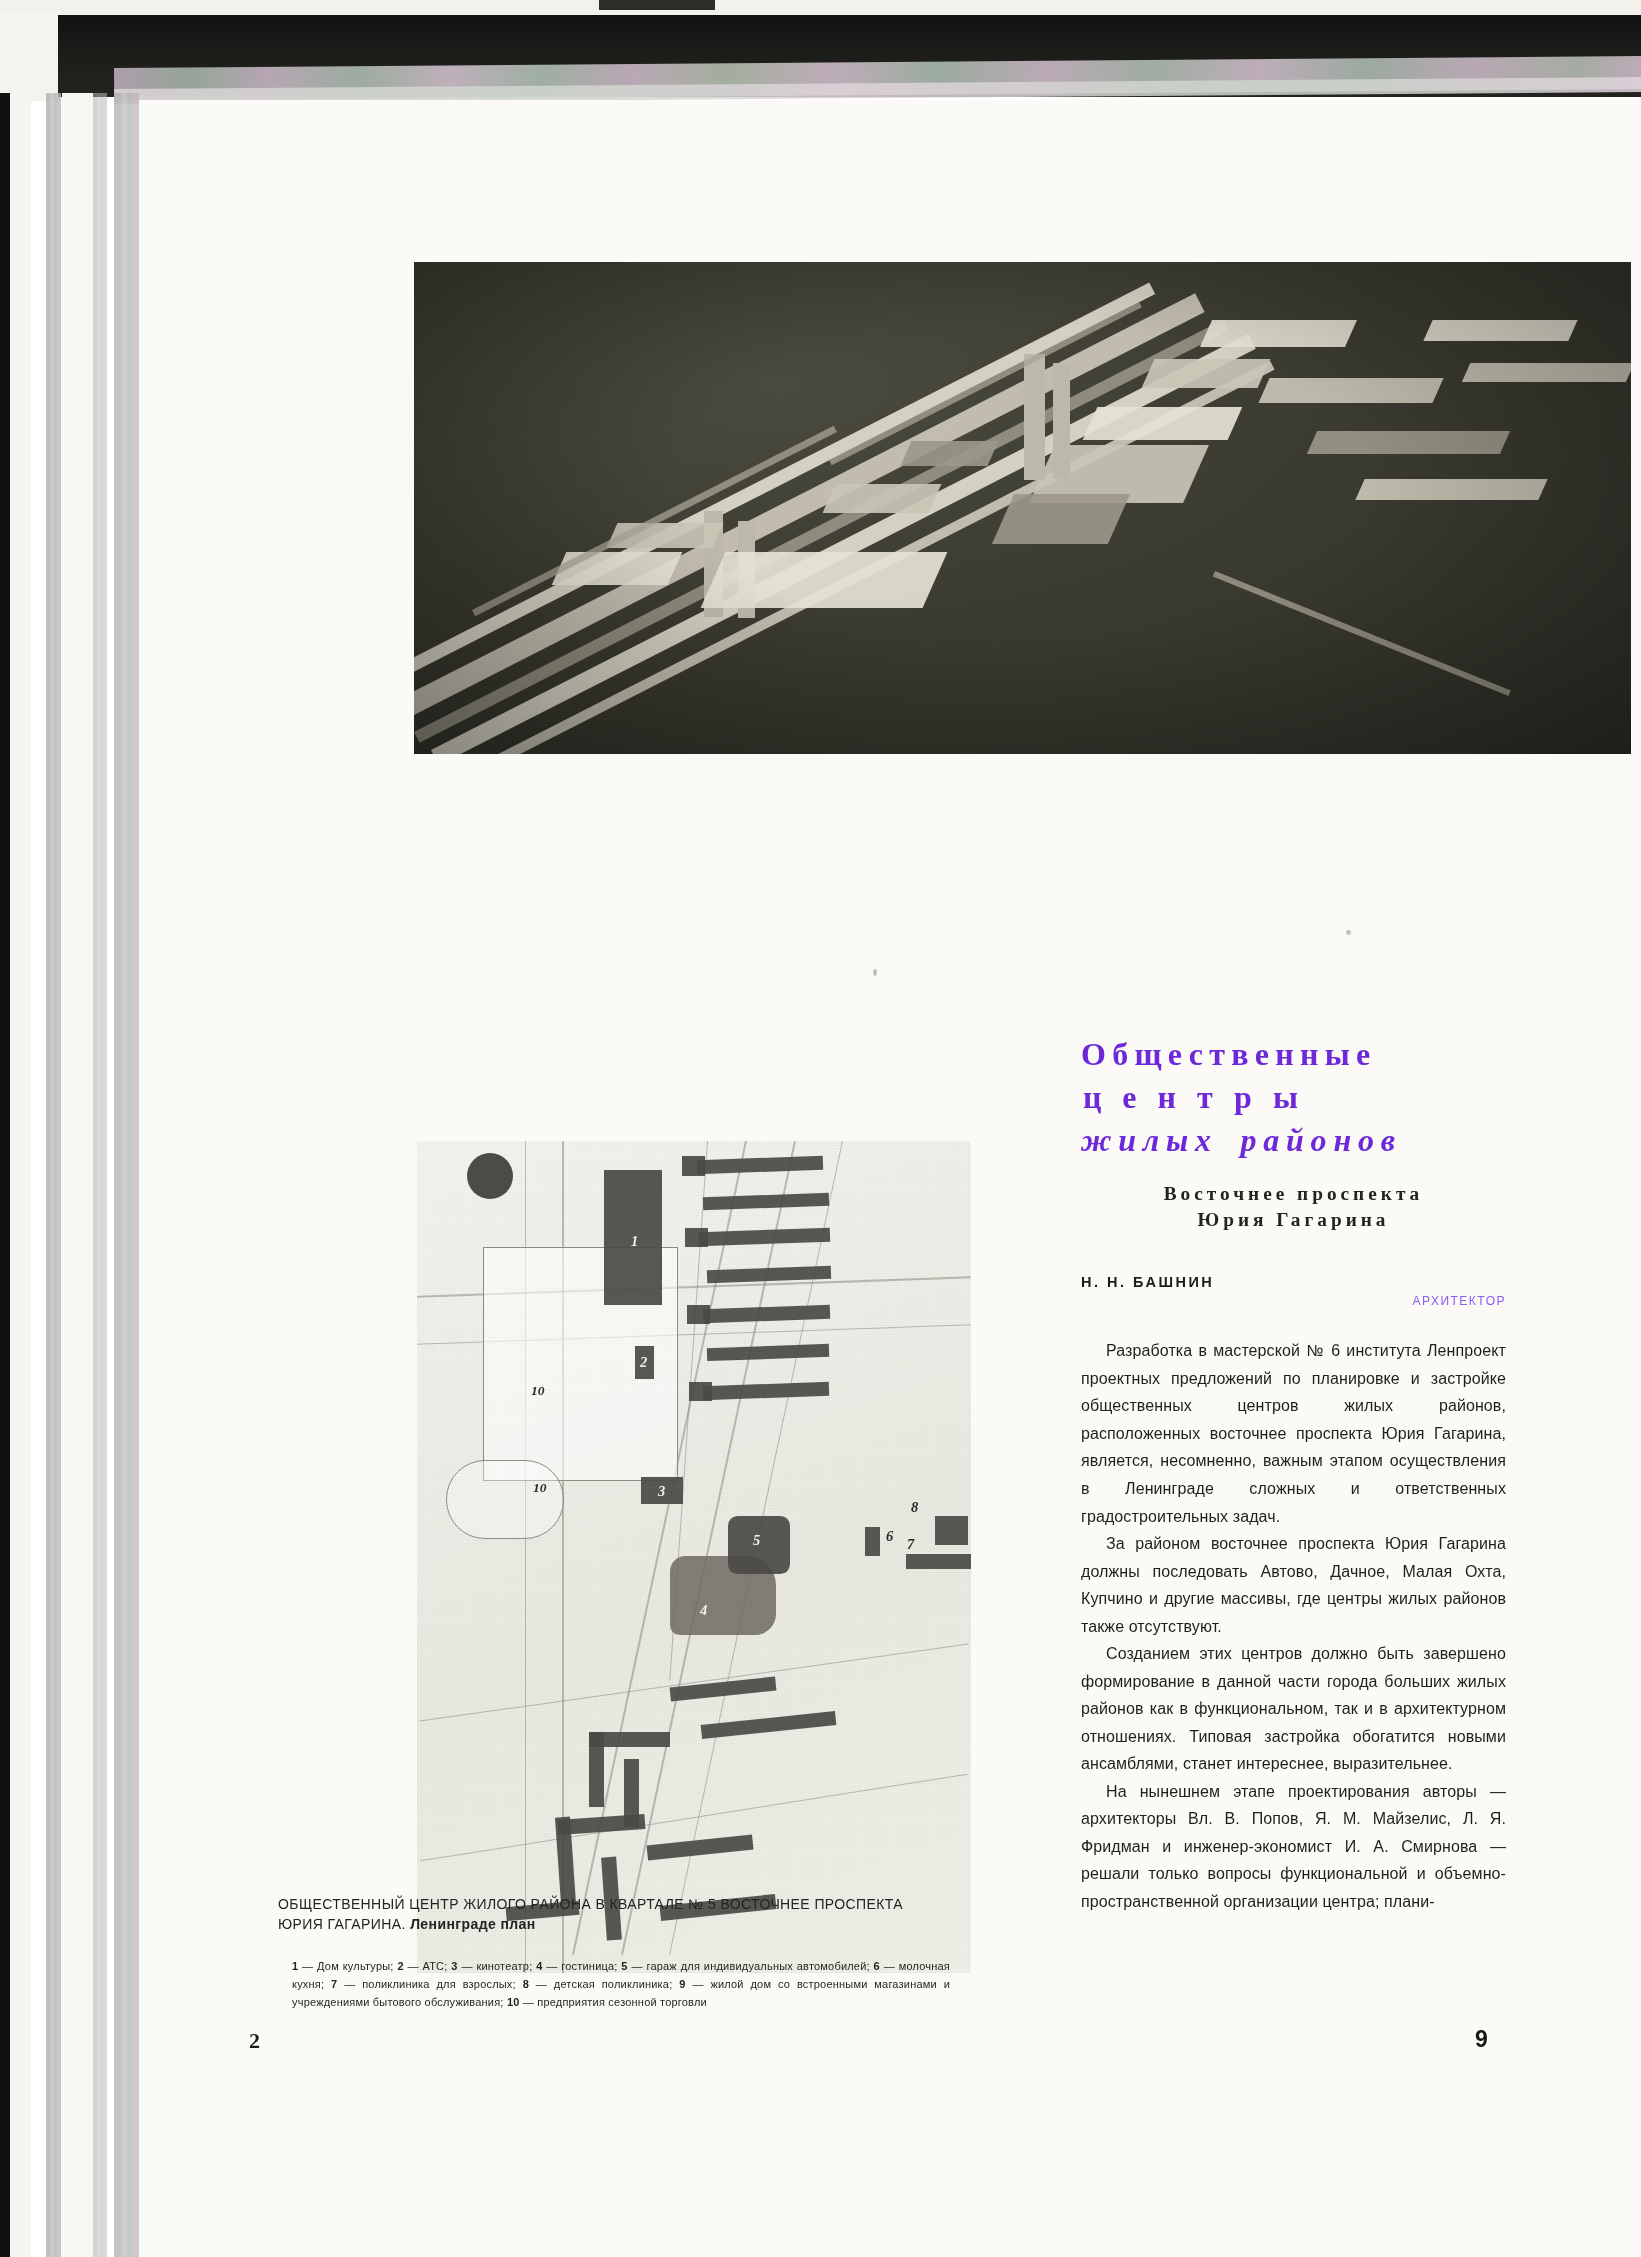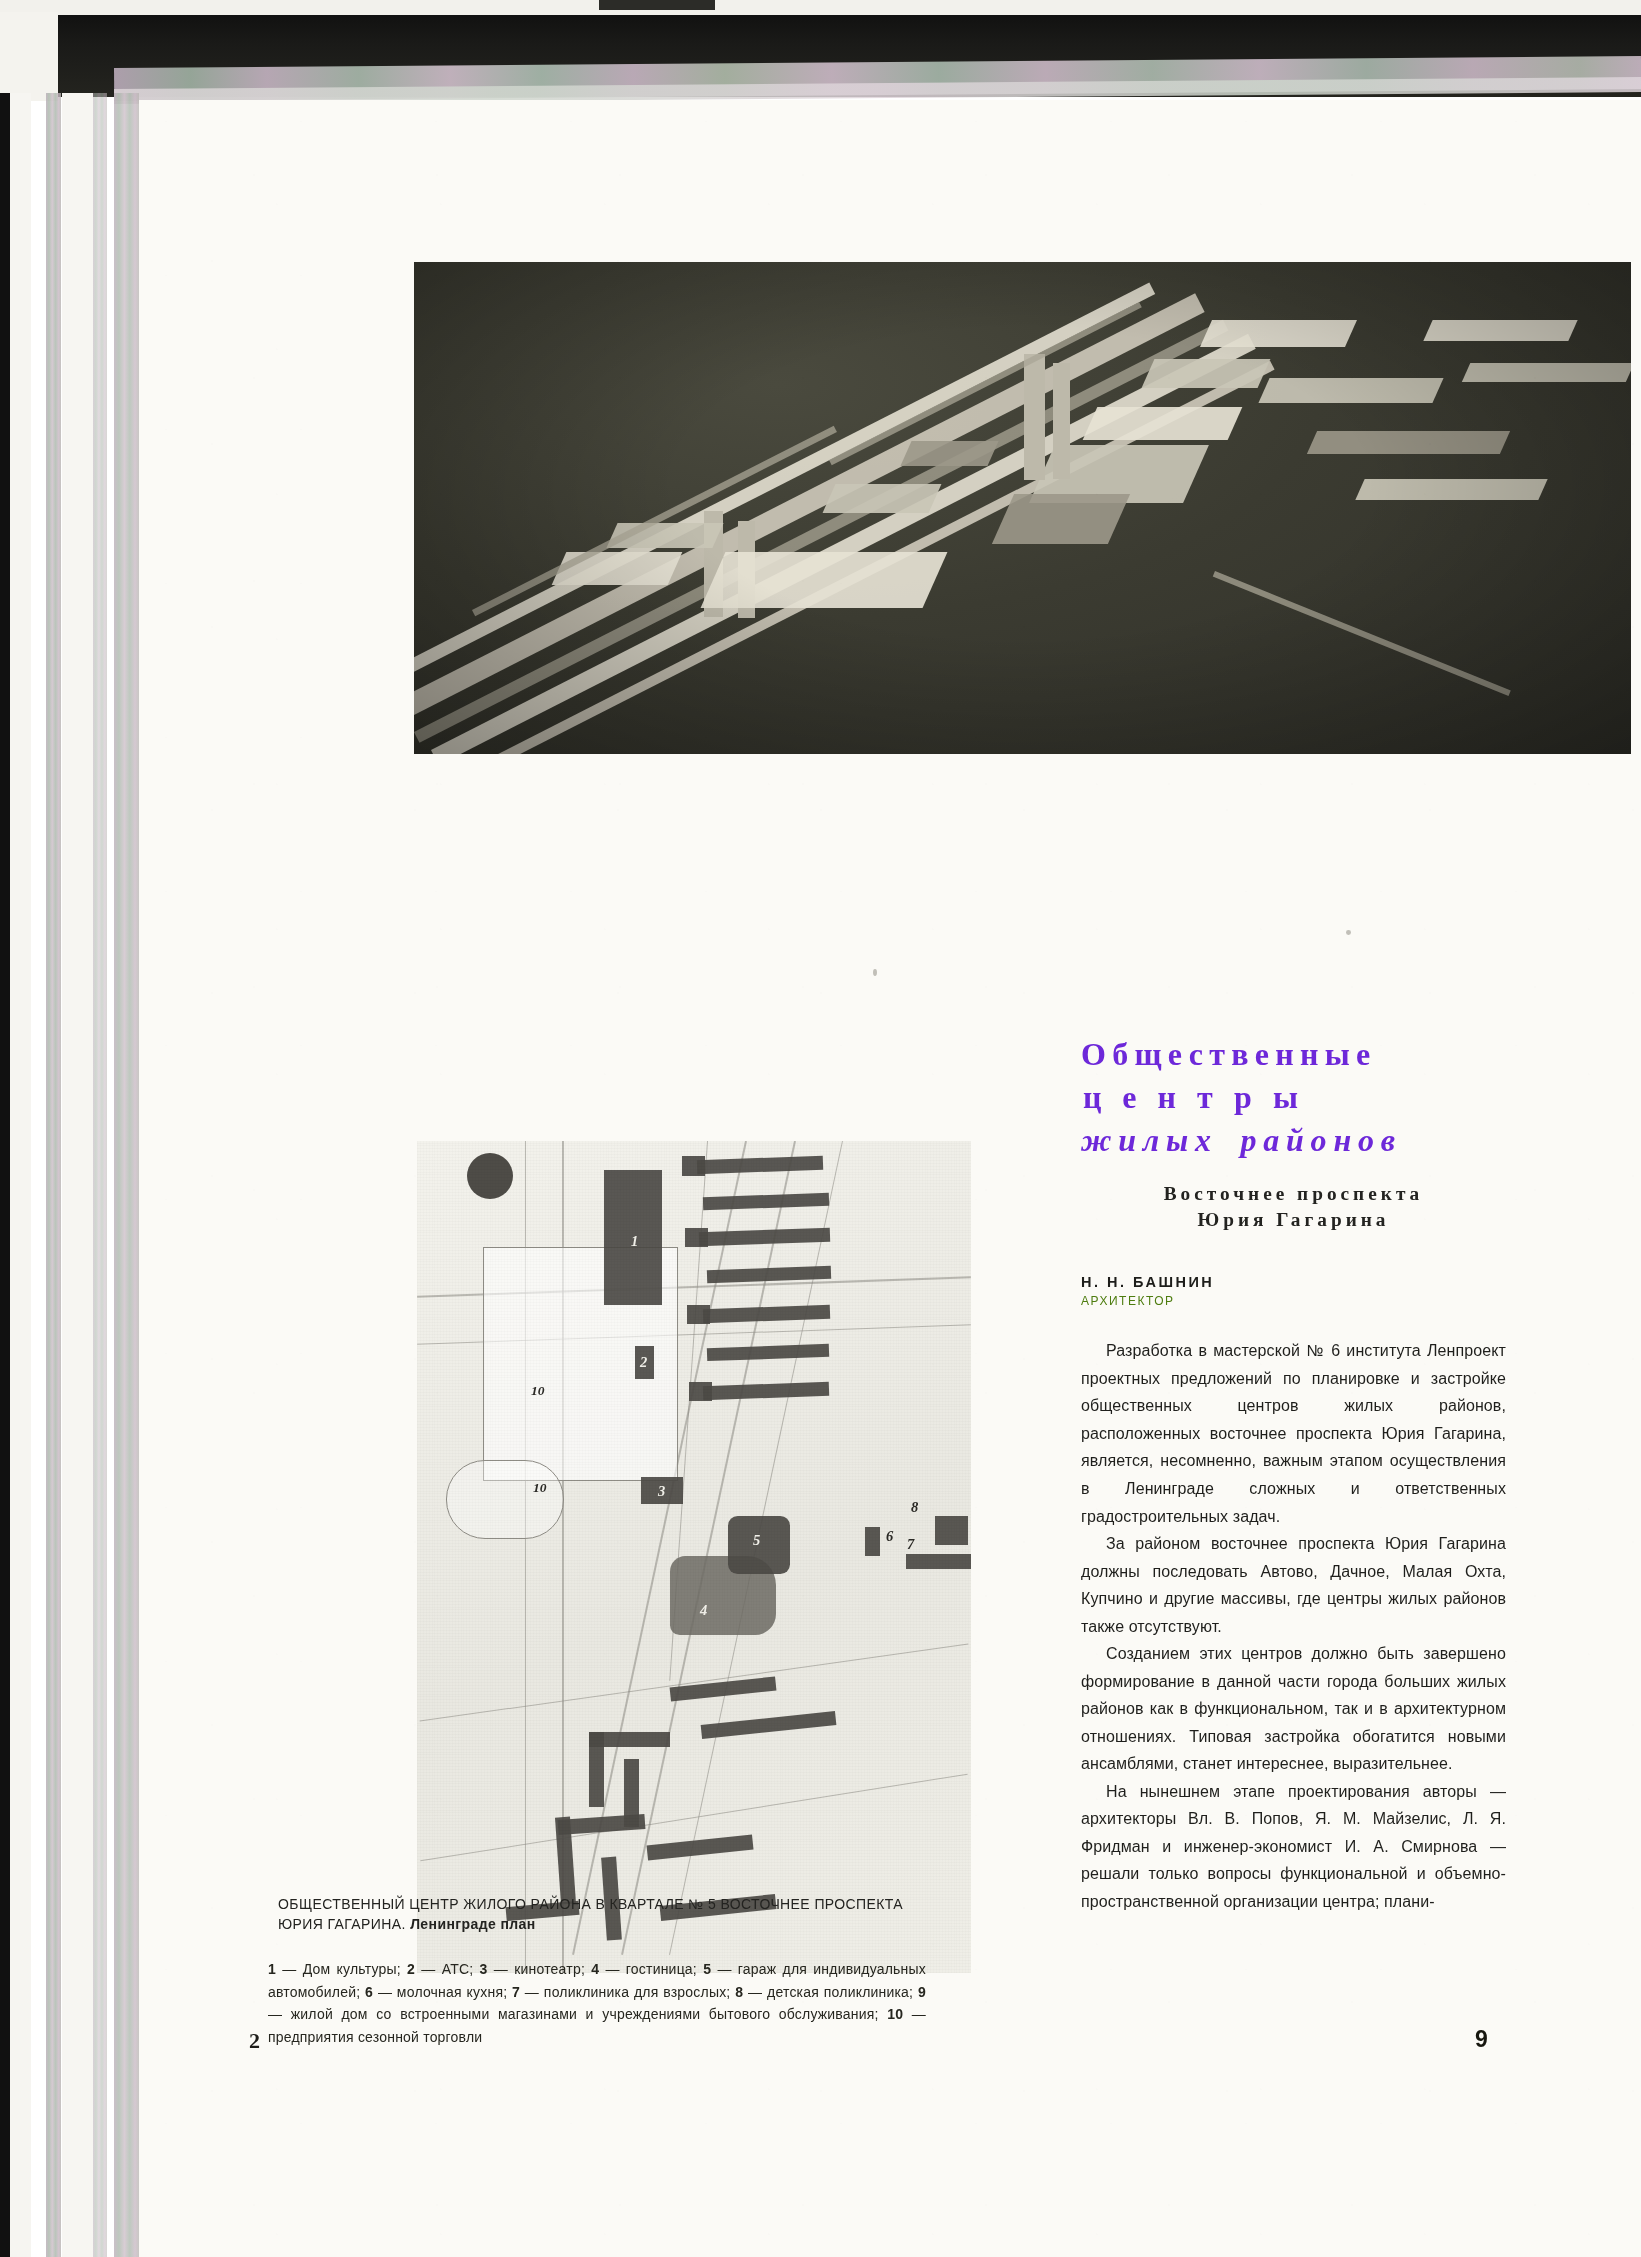--- a/index.html
+++ b/index.html
@@ -144,23 +144,23 @@
   .pnum.dark{color:#2b2a26;}
 
   
   .caption{
     position:absolute;left:278px;top:1894px;width:657px;
     font-family:"Liberation Sans",sans-serif;
     font-size:14px;letter-spacing:0.4px;color:#232320;line-height:1.45;
   }
   .caption b{font-weight:700;}
   .legend{
-    position:absolute;left:268px;top:1958px;width:658px;
-    font-family:"Liberation Sans",sans-serif;
-    font-size:14px;line-height:1.62;color:#26261f;
+    position:absolute;left:292px;top:1958px;width:658px;
+    font-family:"Liberation Sans",sans-serif;
+    font-size:11px;line-height:1.62;color:#26261f;
     text-align:justify;letter-spacing:0.2px;
   }
   .legend .n{font-weight:700;}
 
   .folio-left{
     position:absolute;left:249px;top:2028px;
     font-family:"Liberation Serif",serif;font-size:22px;font-weight:700;color:#1d1d19;
   }
 
   
@@ -182,21 +182,21 @@
     font-size:19.3px;letter-spacing:4px;line-height:1.34;text-align:center;
   }
   .byline{
     margin-top:41px;
     font-family:"Liberation Sans",sans-serif;
     font-weight:700;font-size:14.5px;letter-spacing:2.5px;color:#1d1d1a;
   }
   .byline-role{
     margin-top:4.8px;
     font-family:"Liberation Sans",sans-serif;
-    font-size:12px;letter-spacing:1.5px;color:#4d7c0f;
+    font-size:12px;letter-spacing:1.5px;color:#8b5cf6;text-align:right;
   }
   .body-text{
     margin-top:29px;
     font-family:"Liberation Sans",sans-serif;
     font-size:16px;line-height:1.72;color:#1f1f1c;
     text-align:justify;
     letter-spacing:0.1px;
   }
   .body-text p{margin:0;text-indent:25px;}
   .folio-right{

